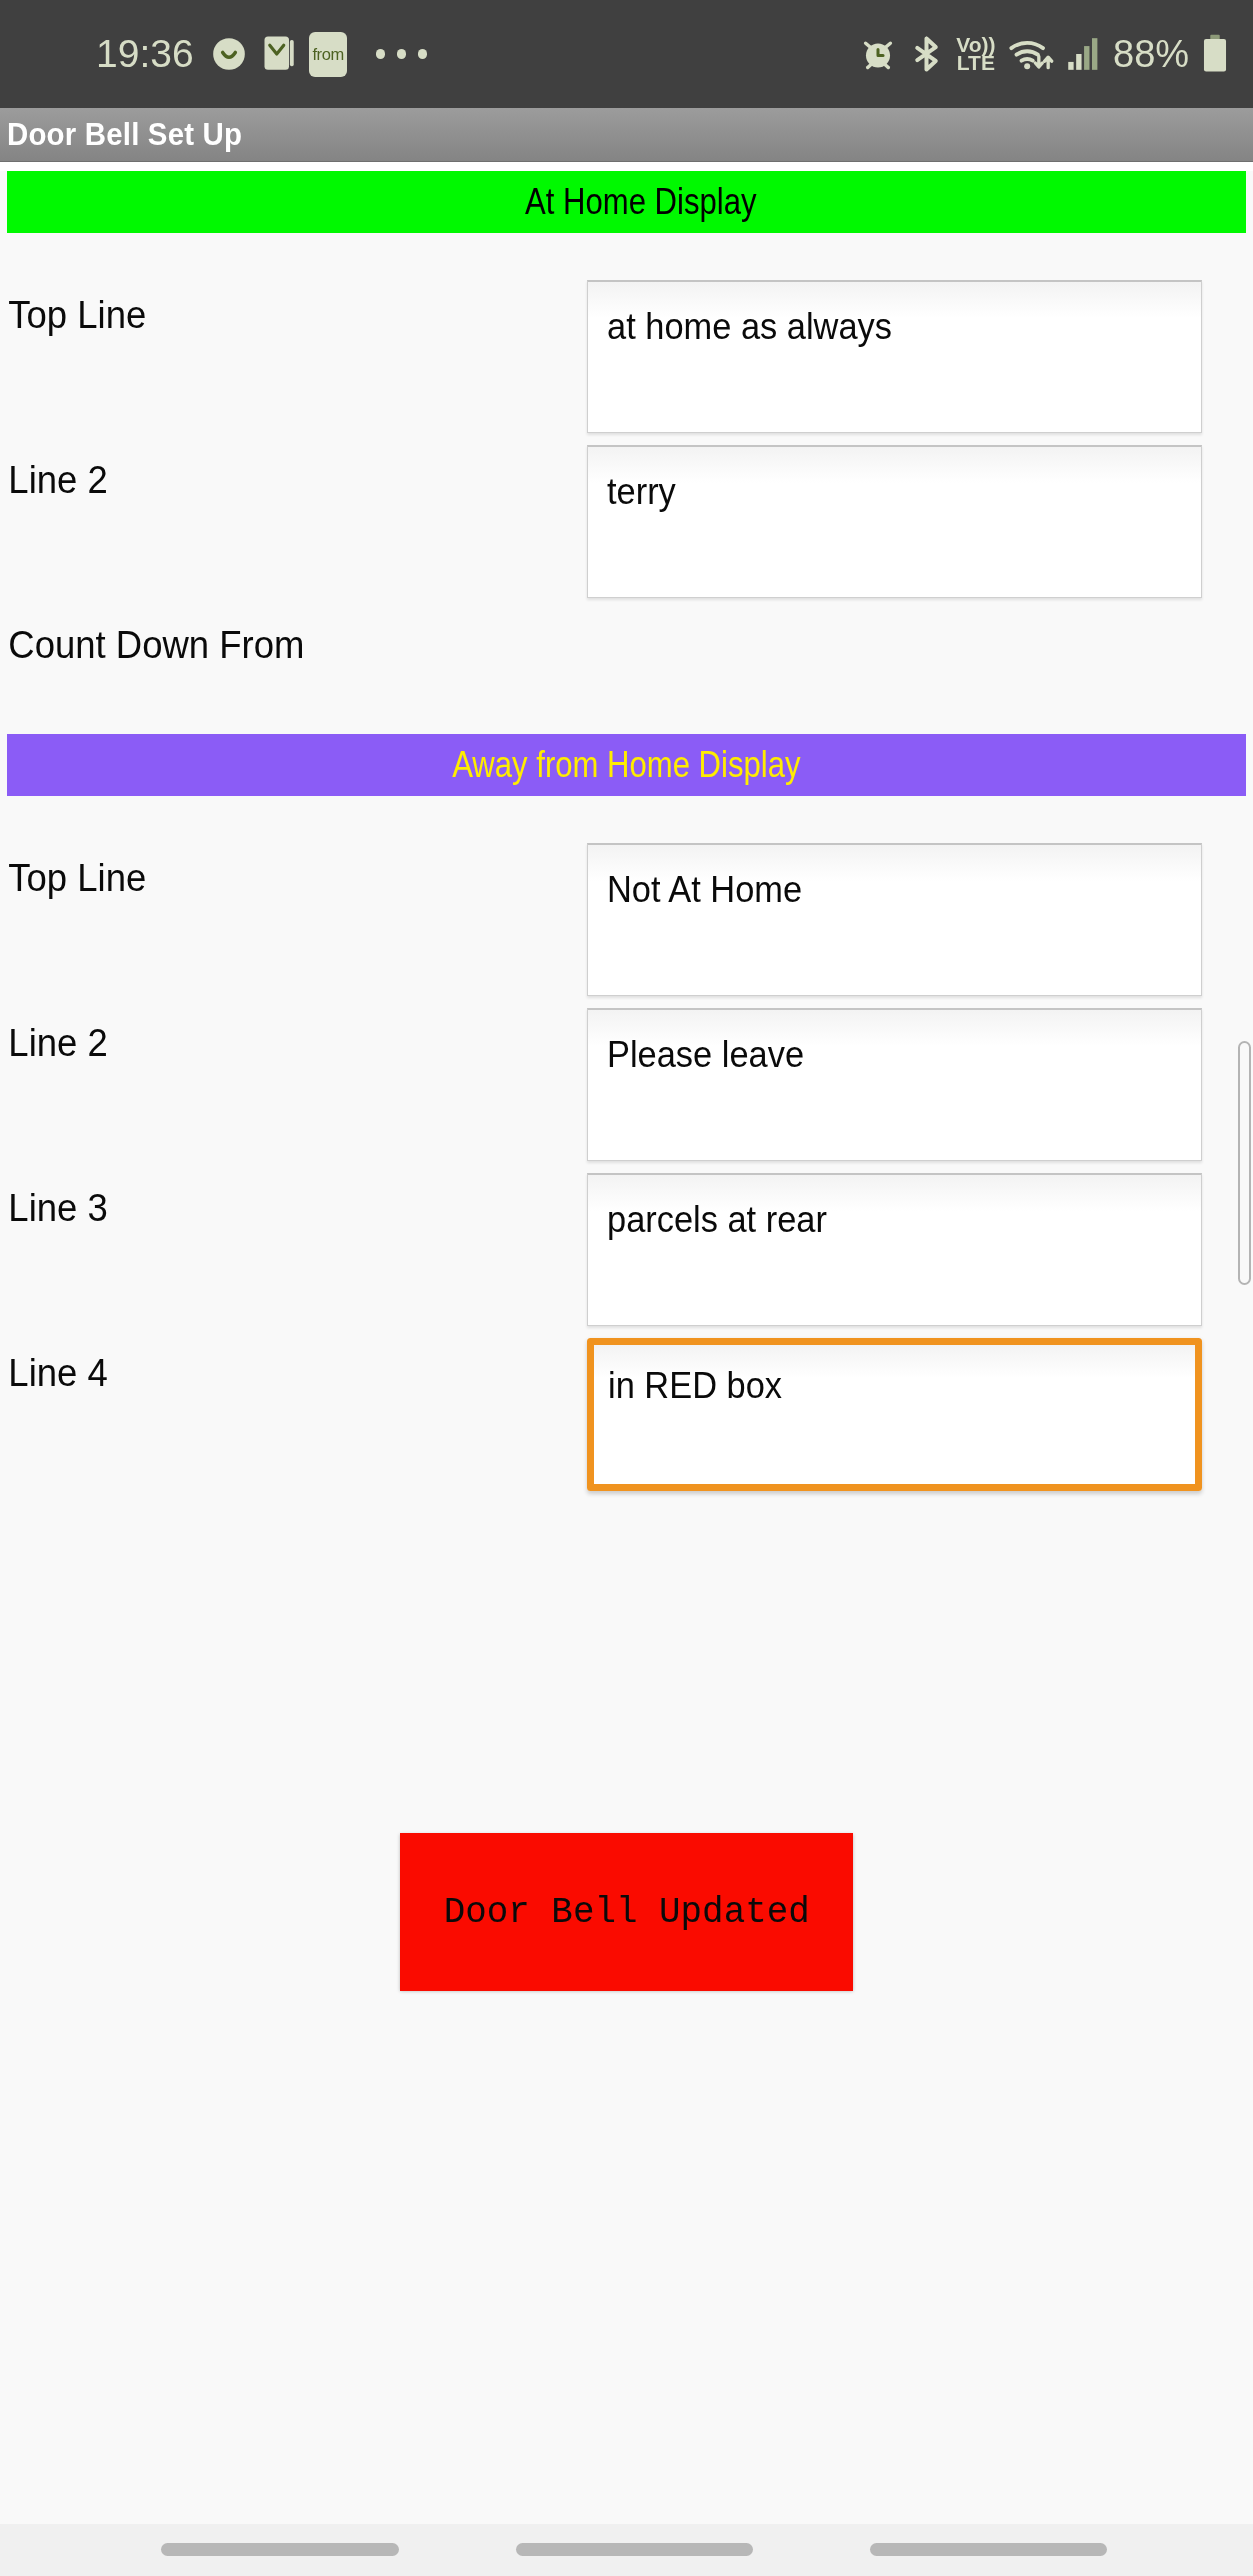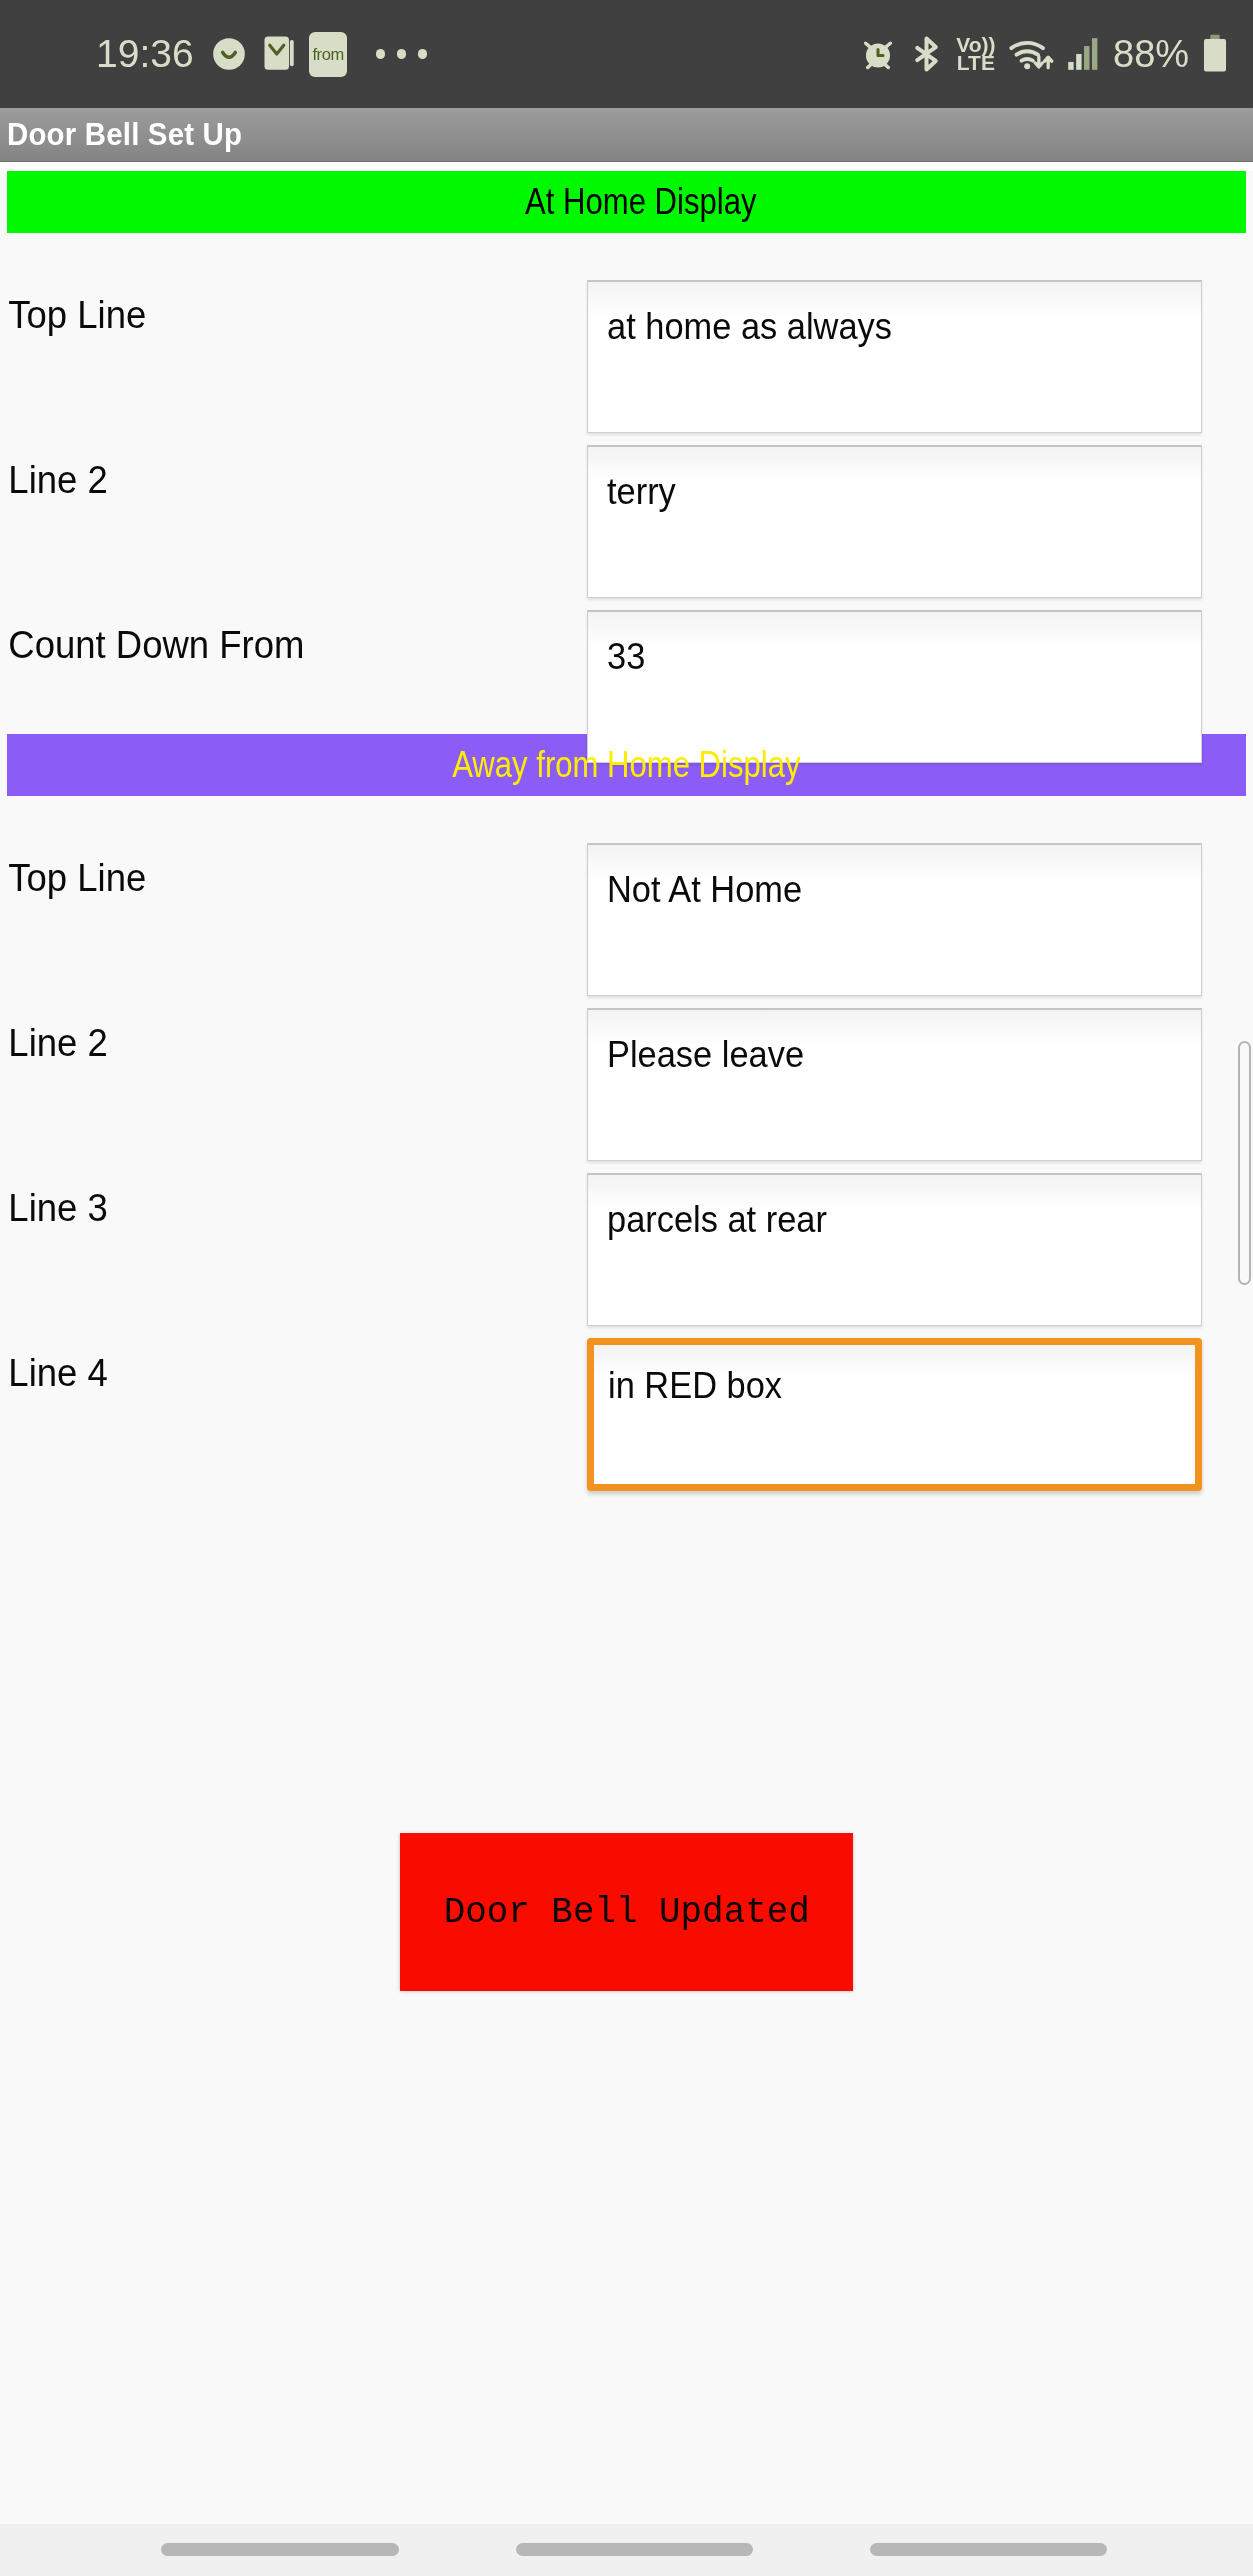--- a/index.html
+++ b/index.html
@@ -339,23 +339,20 @@
 
   <div class="fieldrow">
     <span class="row-label">Line 2</span>
     <div class="field">
       <span class="fv">terry</span>
     </div>
   </div>
 
   <div class="fieldrow">
     <span class="row-label">Count Down From</span>
-    <div class="field">
-      <span class="fv">33</span>
-    </div>
   </div>
 
   <div class="section-header red">
     <span class="sh-text">Away from Home Display</span>
   </div>
 
   <div class="fieldrow">
     <span class="row-label">Top Line</span>
     <div class="field">
       <span class="fv">Not At Home</span>

